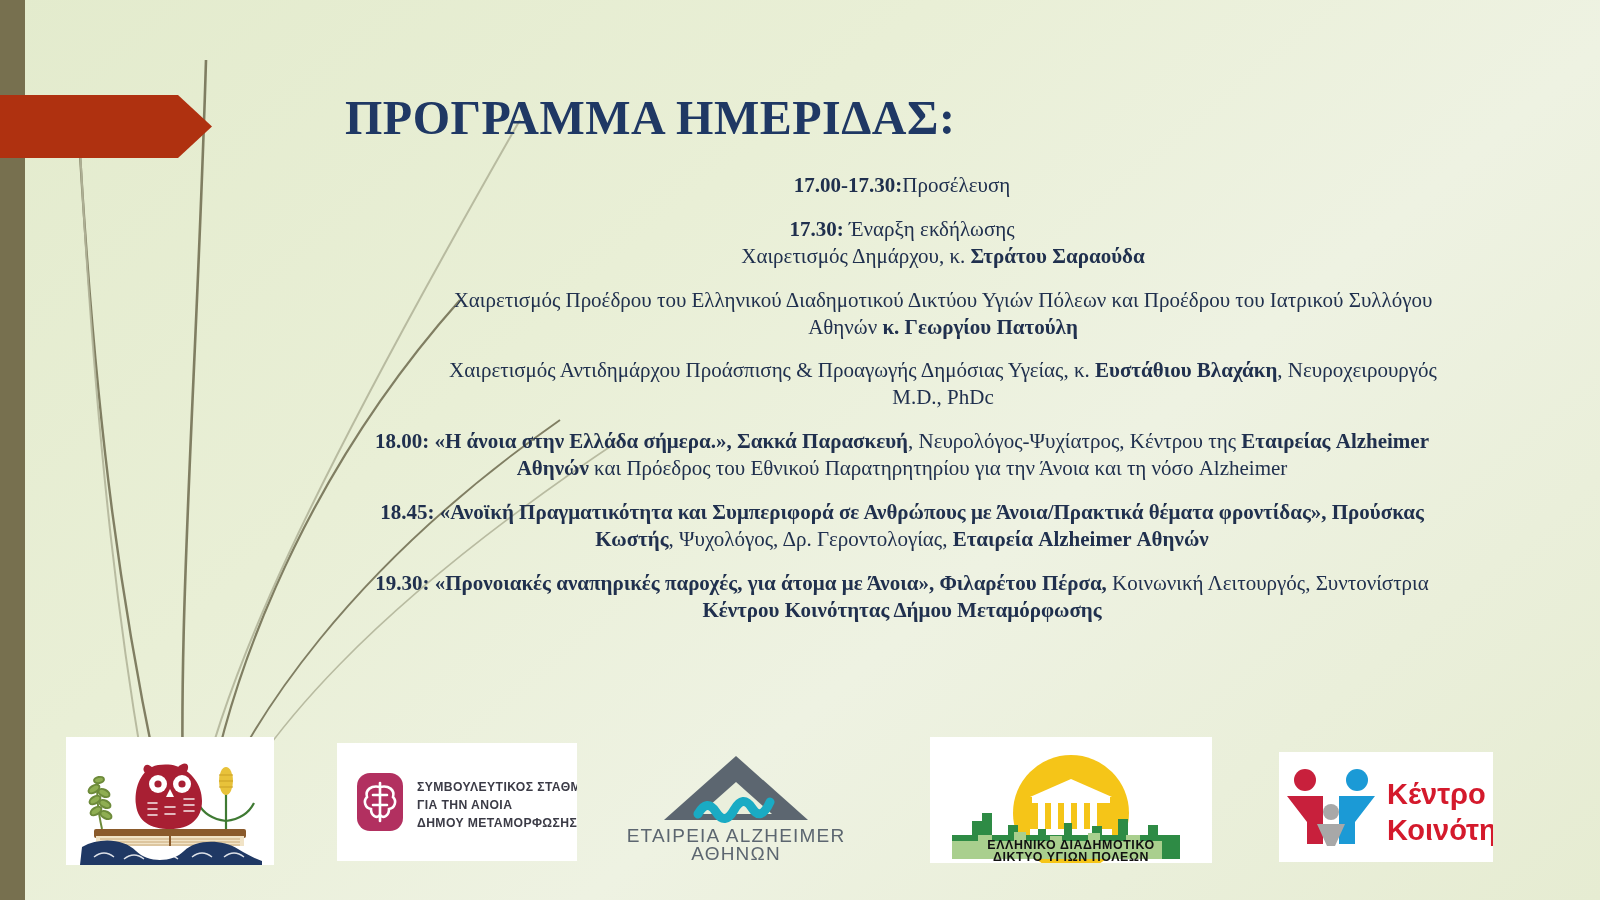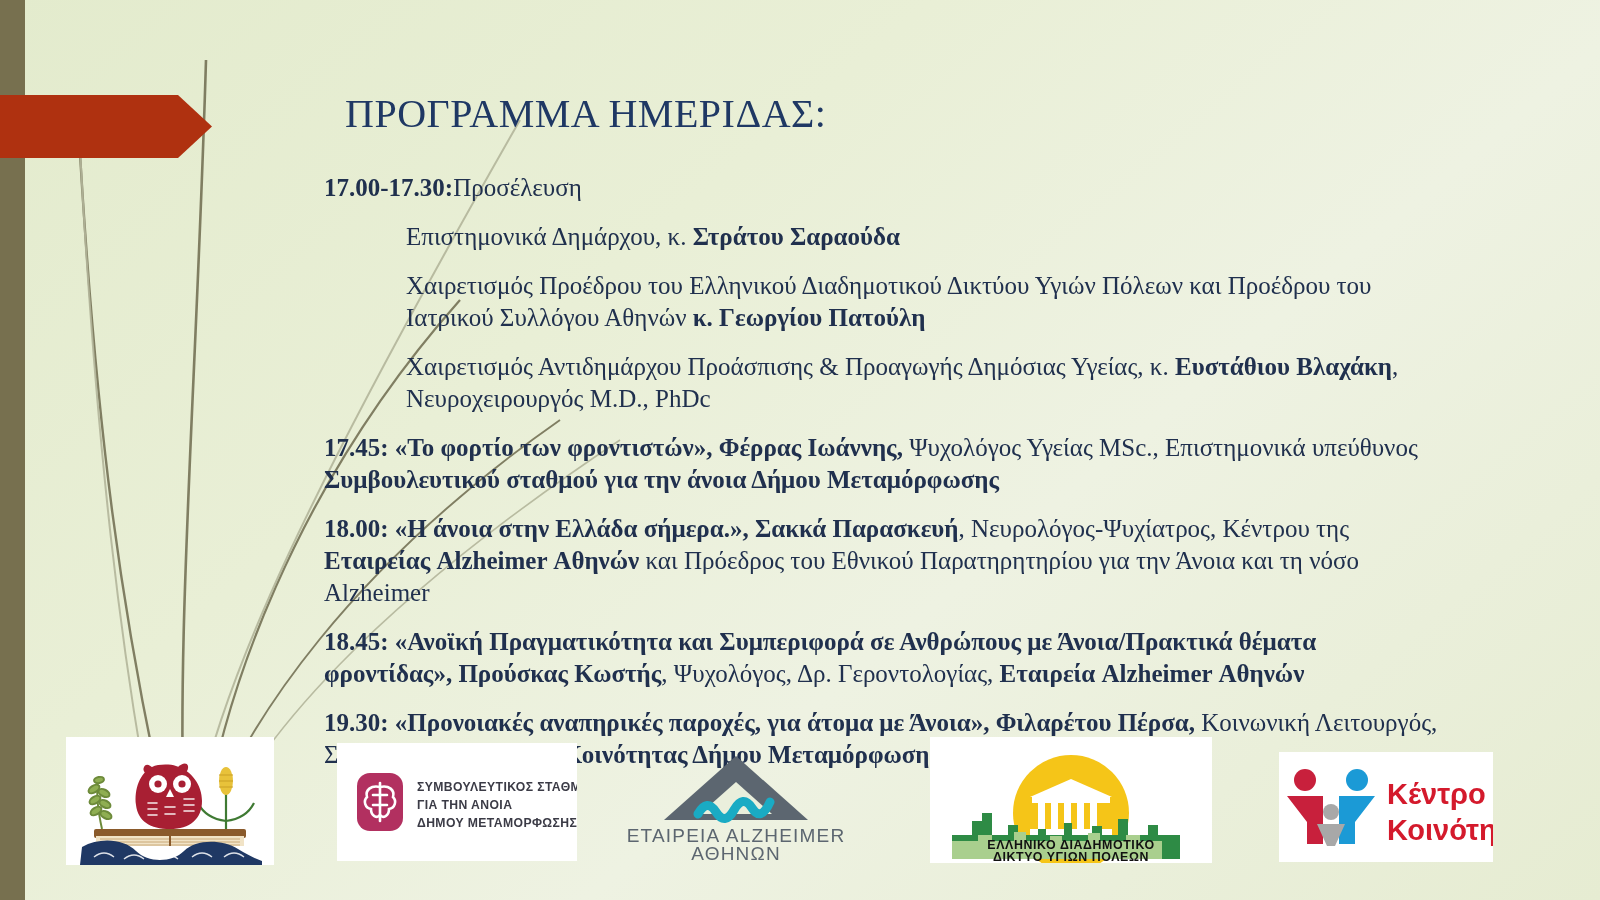--- a/index.html
+++ b/index.html
@@ -39,34 +39,35 @@
     left: 0; top: 95px;
     width: 212px; height: 63px;
   }
 
   
   .title {
     position: absolute;
     left: 345px; top: 92px;
     width: 1100px;
     color: #1f3864;
-    font-size: 40px;
-    font-weight: normal;
+    font-size: 48px;
+    font-weight: bold;
     letter-spacing: 0.5px;
     line-height: 1.1;
   }
 
   
   .program {
     position: absolute;
-    left: 324px; top: 172px;
+    left: 342px; top: 172px;
     width: 1120px;
     color: #20304e;
-    font-size: 25px;
+    font-size: 21px;
     line-height: 1.28;
+    text-align: center;
   }
   .entry { margin-bottom: 17px; }
   .line { white-space: normal; }
   .ind-1 { padding-left: 0; }
   .ind-2 { padding-left: 82px; text-indent: 0; }
   .ind-3 { padding-left: 82px; }
   b, .b { font-weight: bold; }
   .reg { font-weight: normal; }
 
   
@@ -110,30 +111,28 @@
     <polygon points="0,0 178,0 212,31.5 178,63 0,63" fill="#af3110"></polygon>
   </svg>
 
   <div class="title">ΠΡΟΓΡΑΜΜΑ ΗΜΕΡΙΔΑΣ:</div>
 
   <div class="program">
       <div class="entry">
         <div class="line ind-1"><span class="b">17.00-17.30:</span><span class="reg">Προσέλευση</span></div>
       </div>
       <div class="entry">
-        <div class="line ind-3"><span class="reg">Επιστημονικά Δημάρχου, κ. </span><span class="b">Στράτου Σαραούδα</span></div>
+        <div class="line ind-1"><span class="b">17.30:</span><span class="reg">  Έναρξη εκδήλωσης</span></div>
+        <div class="line ind-3"><span class="reg">Χαιρετισμός Δημάρχου, κ. </span><span class="b">Στράτου Σαραούδα</span></div>
       </div>
       <div class="entry">
         <div class="line ind-2"><span class="reg">Χαιρετισμός Προέδρου του Ελληνικού Διαδημοτικού Δικτύου Υγιών Πόλεων και Προέδρου του Ιατρικού Συλλόγου Αθηνών </span><span class="b">κ. Γεωργίου Πατούλη</span></div>
       </div>
       <div class="entry">
         <div class="line ind-2"><span class="reg">Χαιρετισμός Αντιδημάρχου Προάσπισης &amp; Προαγωγής Δημόσιας Υγείας, κ. </span><span class="b">Ευστάθιου Βλαχάκη</span><span class="reg">, Νευροχειρουργός M.D., PhDc</span></div>
-      </div>
-      <div class="entry">
-        <div class="line ind-1"><span class="b">17.45:</span><span class="reg">   </span><span class="b">«Το φορτίο των φροντιστών»,  Φέρρας Ιωάννης,</span><span class="reg"> Ψυχολόγος Υγείας MSc., Επιστημονικά υπεύθυνος </span><span class="b">Συμβουλευτικού σταθμού για την άνοια Δήμου Μεταμόρφωσης</span></div>
       </div>
       <div class="entry">
         <div class="line ind-1"><span class="b">18.00:</span><span class="reg">   </span><span class="b">«Η άνοια στην Ελλάδα σήμερα.», Σακκά Παρασκευή</span><span class="reg">, Νευρολόγος-Ψυχίατρος, Κέντρου της </span><span class="b">Εταιρείας Alzheimer Αθηνών</span><span class="reg">  και Πρόεδρος του Εθνικού Παρατηρητηρίου για την Άνοια και τη νόσο Alzheimer</span></div>
       </div>
       <div class="entry">
         <div class="line ind-1"><span class="b">18.45:</span><span class="reg">   </span><span class="b">«Ανοϊκή Πραγματικότητα και Συμπεριφορά σε Ανθρώπους με Άνοια/Πρακτικά θέματα φροντίδας», Προύσκας Κωστής</span><span class="reg">, Ψυχολόγος, Δρ. Γεροντολογίας, </span><span class="b">Εταιρεία Alzheimer Αθηνών</span></div>
       </div>
       <div class="entry">
         <div class="line ind-1"><span class="b">19.30:</span><span class="reg">   </span><span class="b">«Προνοιακές αναπηρικές παροχές, για άτομα με Άνοια», Φιλαρέτου Πέρσα,</span><span class="reg">  Κοινωνική Λειτουργός, Συντονίστρια  </span><span class="b">Κέντρου Κοινότητας Δήμου Μεταμόρφωσης</span></div>
       </div>

